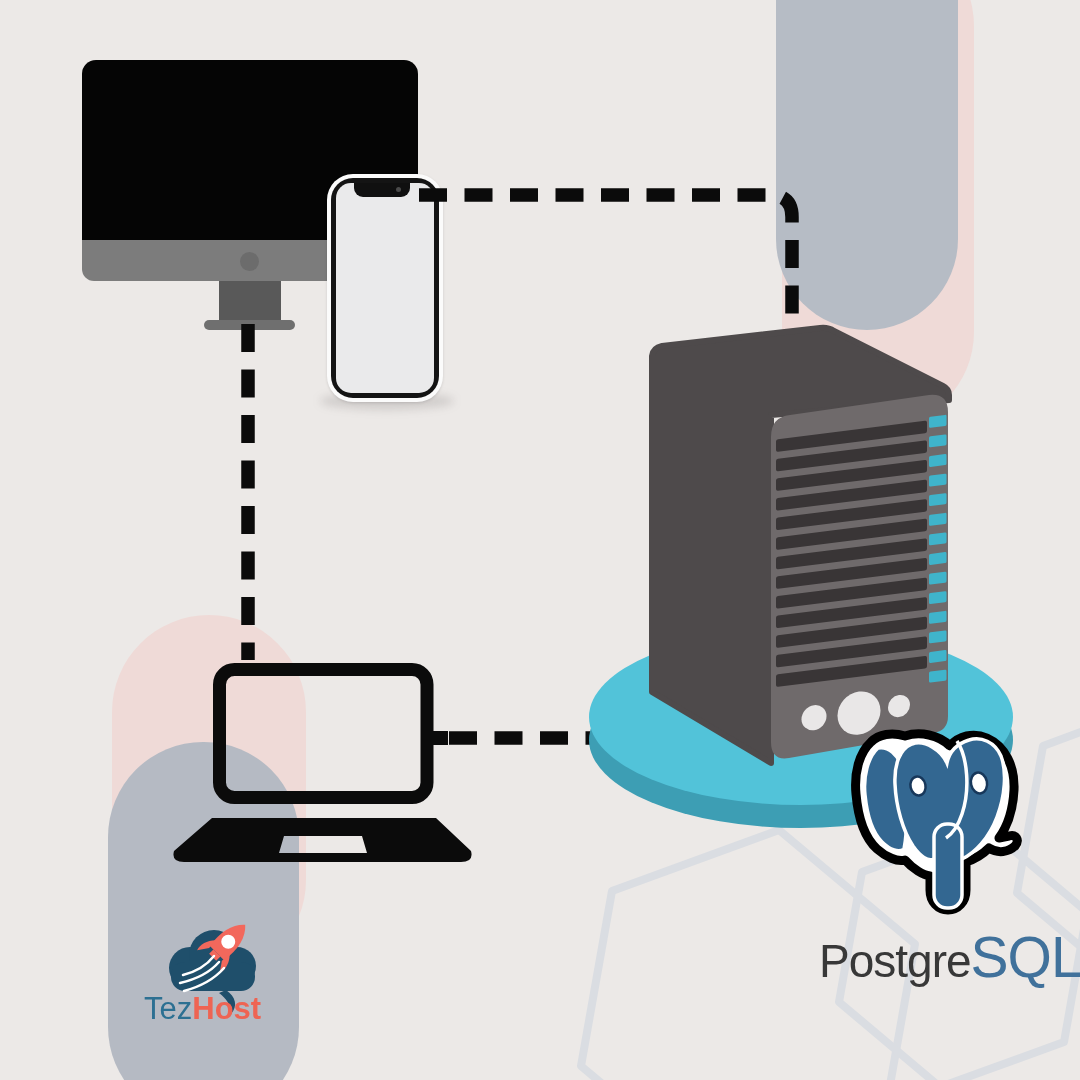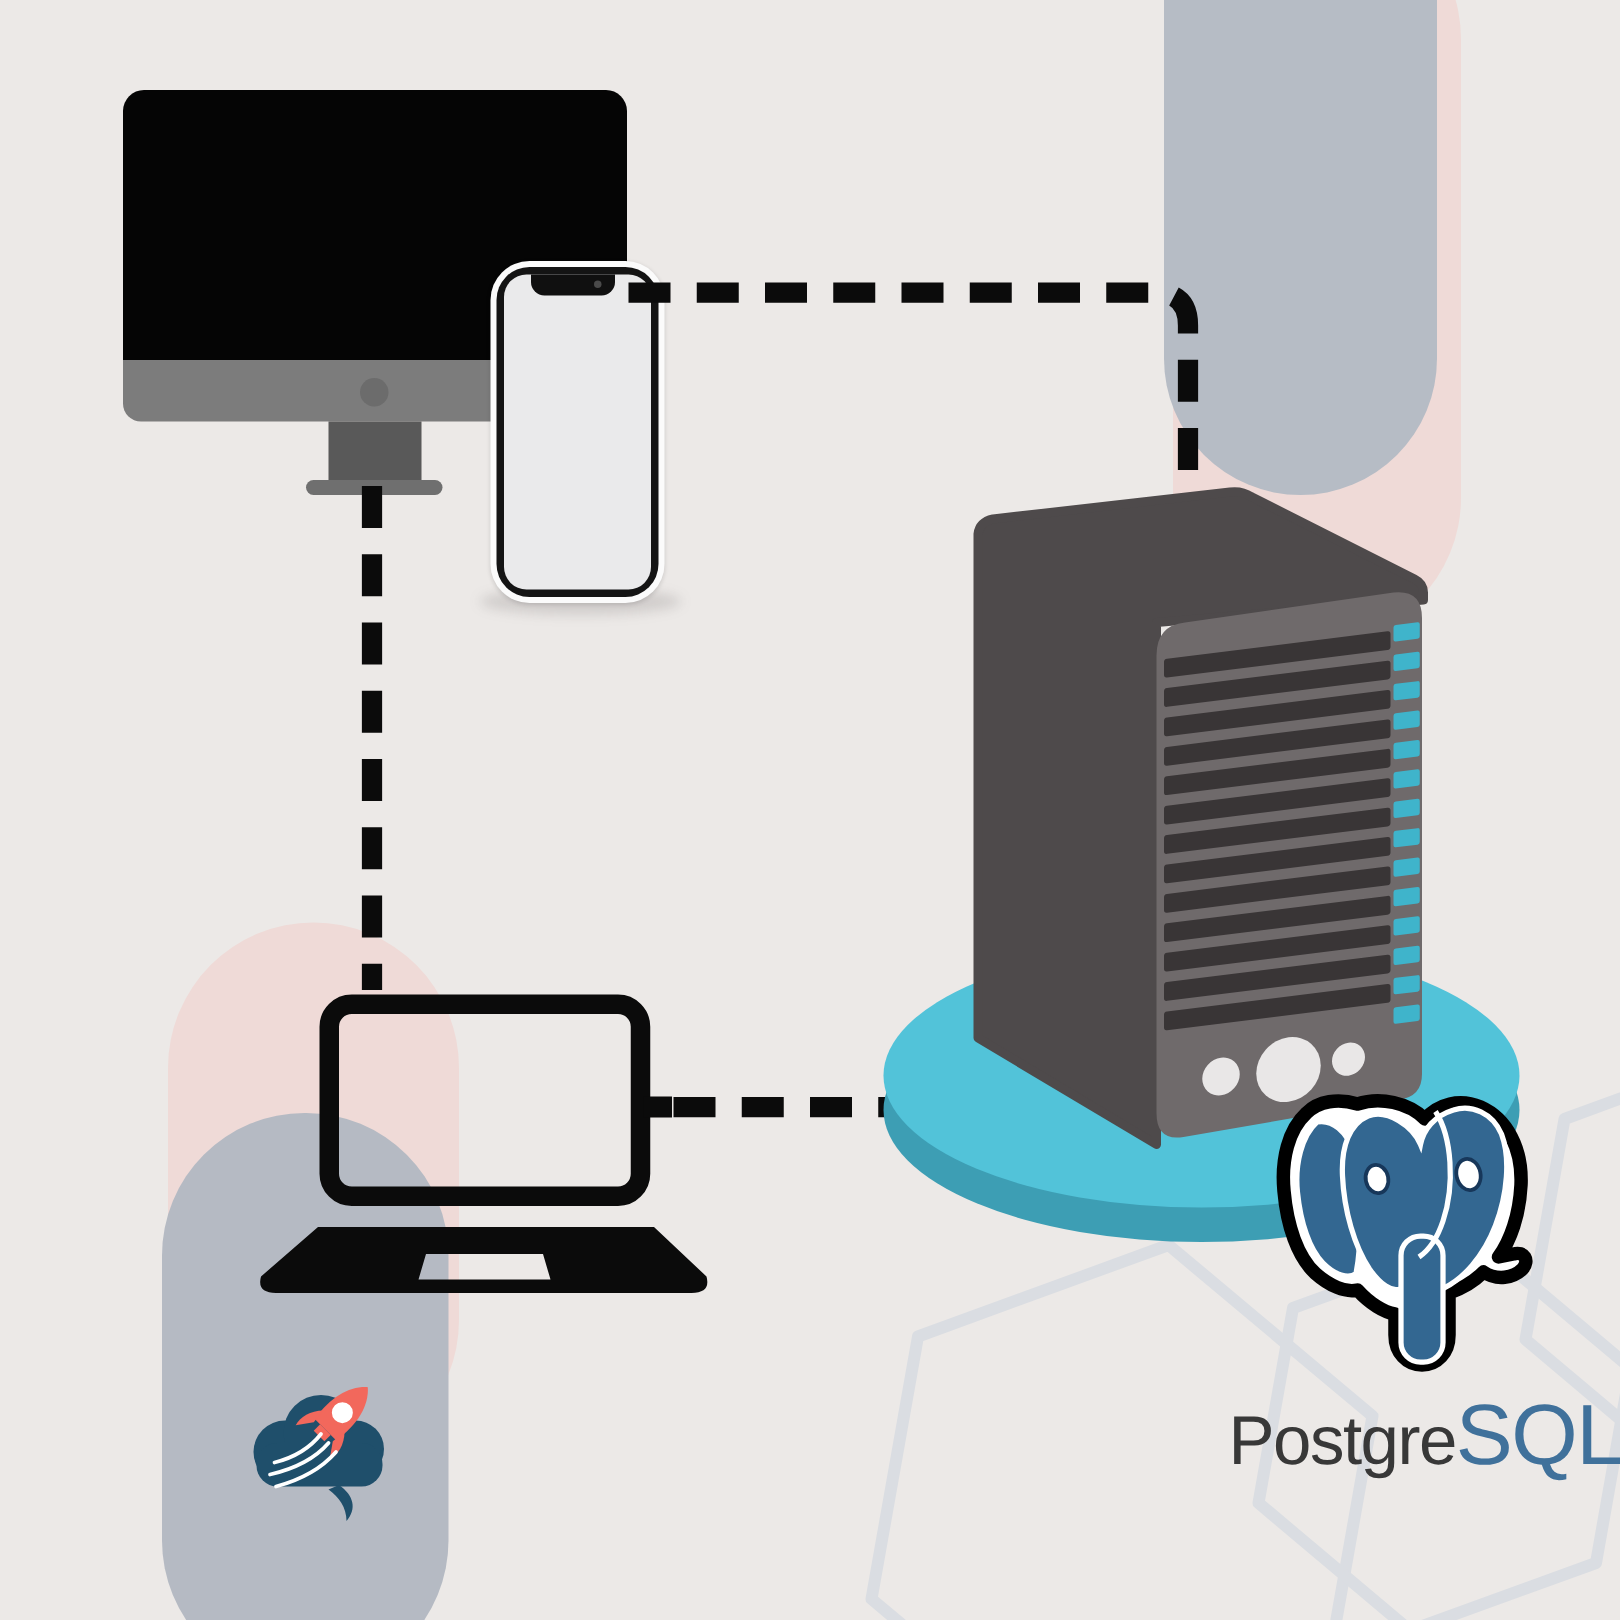--- a/index.html
+++ b/index.html
@@ -174,14 +174,17 @@
         <path d="M 180,983 Q 206,977 219,962"></path>
         <path d="M 184,991 Q 210,984 224,968"></path>
       </g>
     </g>
   </svg>
 
   <div class="abs pg-wordmark">
     <span class="pg-primary">Postgre</span><span class="pg-accent">SQL</span>
   </div>
 
+  <div class="abs tz-wordmark">
+    <span class="tz-primary">Tez</span><span class="tz-accent">Host</span>
+  </div>
 
 </div>
 
 </body></html>

